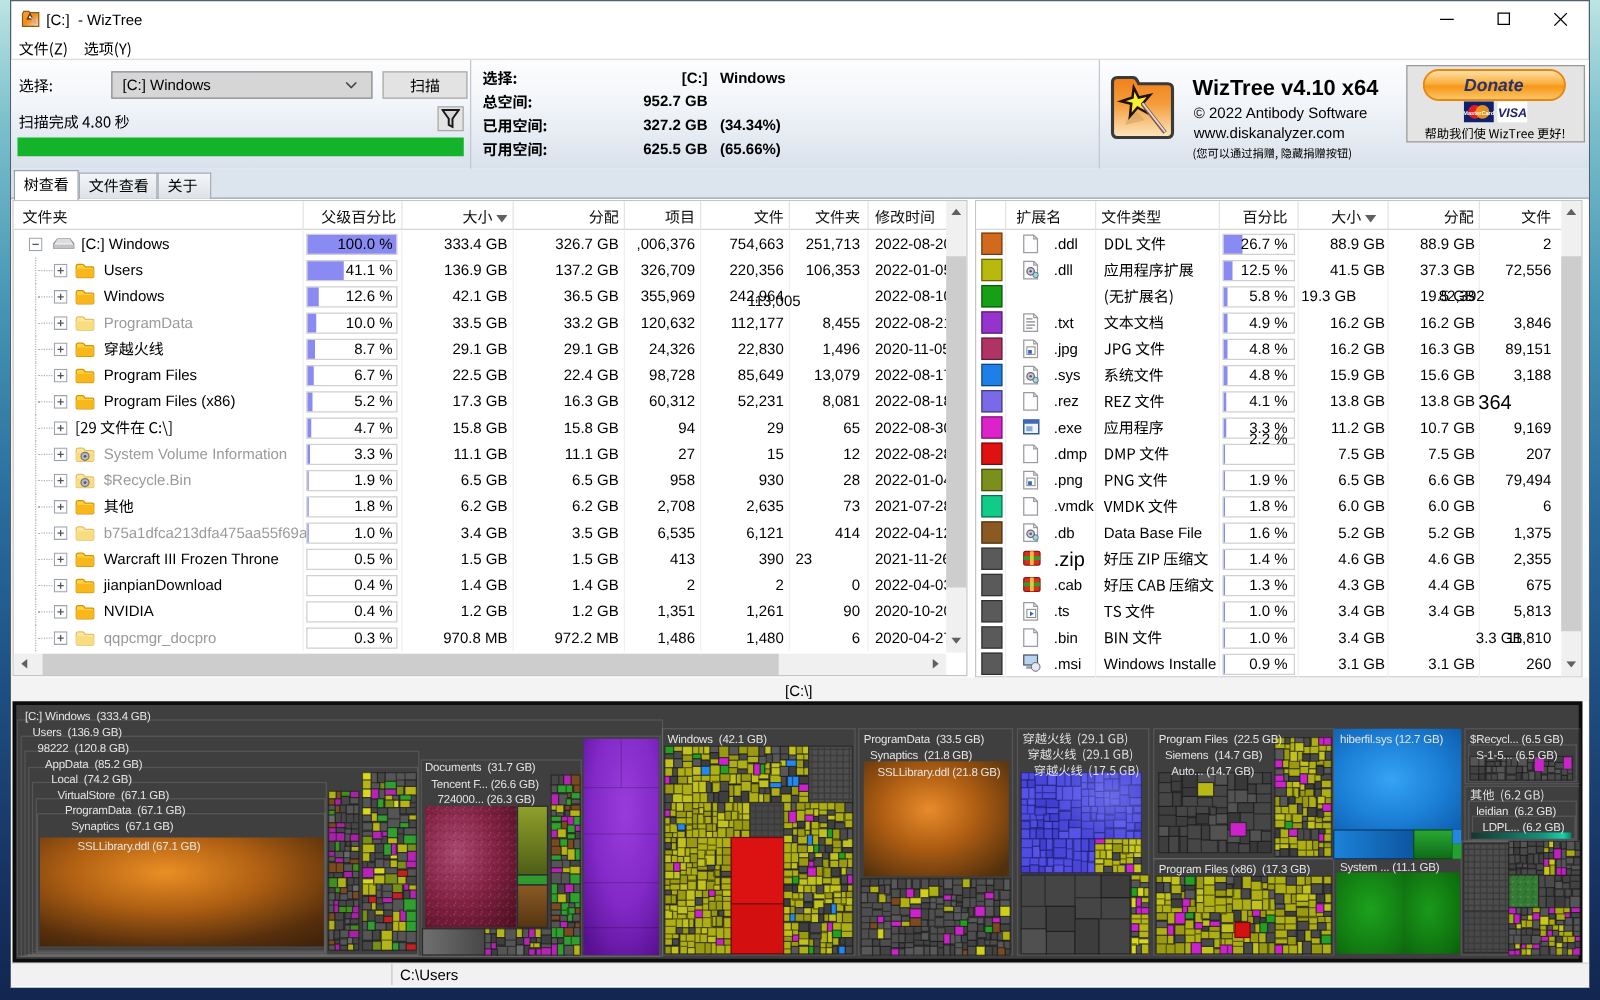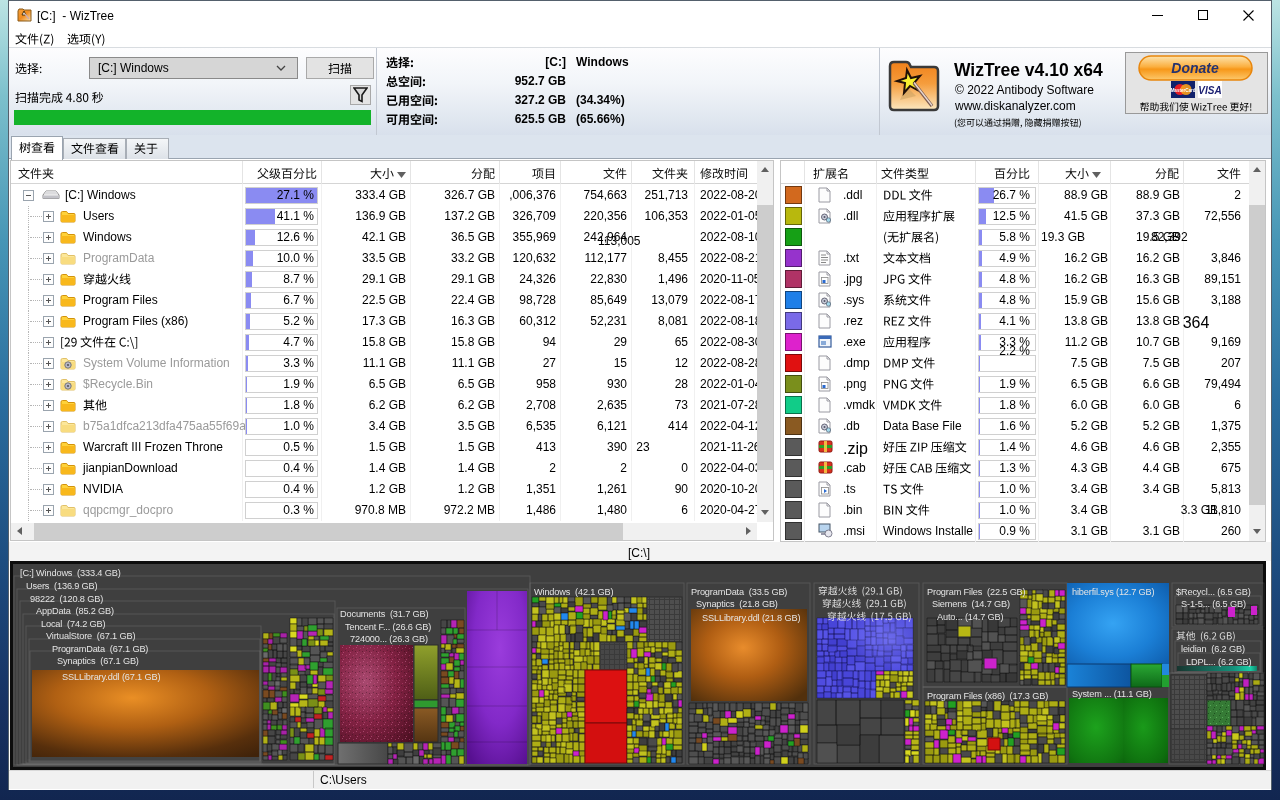--- a/index.html
+++ b/index.html
@@ -115,21 +115,21 @@
     <line x1="3" y1="5.5" x2="8" y2="5.5" stroke="#555" stroke-width="1"></line>
   </svg>
 <svg class="abs" style="left:42px;top:190px" width="18" height="11" viewBox="0 0 18 11">
     <path d="M4 1 L14 1 L17 5 L17 8.5 L1 8.5 L1 5 Z" fill="#f2f2f2" stroke="#8a8a8a" stroke-width="1"></path>
     <path d="M1 5.5 L17 5.5 L17 8.5 L1 8.5 Z" fill="#c2c2c8"></path>
     <path d="M4 1 L14 1 L16 4.5 L2 4.5 Z" fill="#dcdcde"></path>
   </svg>
 <div class="txt" style="left:65px;top:188px;font-size:12px;color:#000000">[C:] Windows</div>
 <div class="abs" style="left:245px;top:187px;width:73px;height:17px;border:1px solid #d0d0d0;background:#fff"></div>
 <div class="abs" style="left:246px;top:188px;width:71px;height:15px;background:#8a8bf2"></div>
-<div class="txt" style="left:224px;top:188px;width:90px;font-size:12px;text-align:right;z-index:3">27.1 %</div>
+<div class="txt" style="left:224px;top:188px;width:90px;font-size:12px;text-align:right;z-index:3">100.0 %</div>
 <div class="txt" style="left:316px;top:188px;width:90px;font-size:12px;text-align:right">333.4 GB</div>
 <div class="txt" style="left:405px;top:188px;width:90px;font-size:12px;text-align:right">326.7 GB</div>
 <div class="txt" style="left:466px;top:188px;width:90px;font-size:12px;text-align:right">,006,376</div>
 <div class="txt" style="left:537px;top:188px;width:90px;font-size:12px;text-align:right">754,663</div>
 <div class="txt" style="left:598px;top:188px;width:90px;font-size:12px;text-align:right">251,713</div>
 <div class="txt" style="left:700px;top:188px;width:57px;font-size:12px;overflow:hidden">2022-08-20</div>
 <div class="abs" style="left:28px;top:206px;width:1px;height:21px;border-left:1px dotted #b8b8b8"></div>
 <svg class="abs" style="left:43px;top:211px" width="11" height="11" viewBox="0 0 11 11">
     <rect x="0.5" y="0.5" width="10" height="10" fill="#fdfdfd" stroke="#9aa4ae"></rect>
     <line x1="3" y1="5.5" x2="8" y2="5.5" stroke="#555" stroke-width="1"></line>

